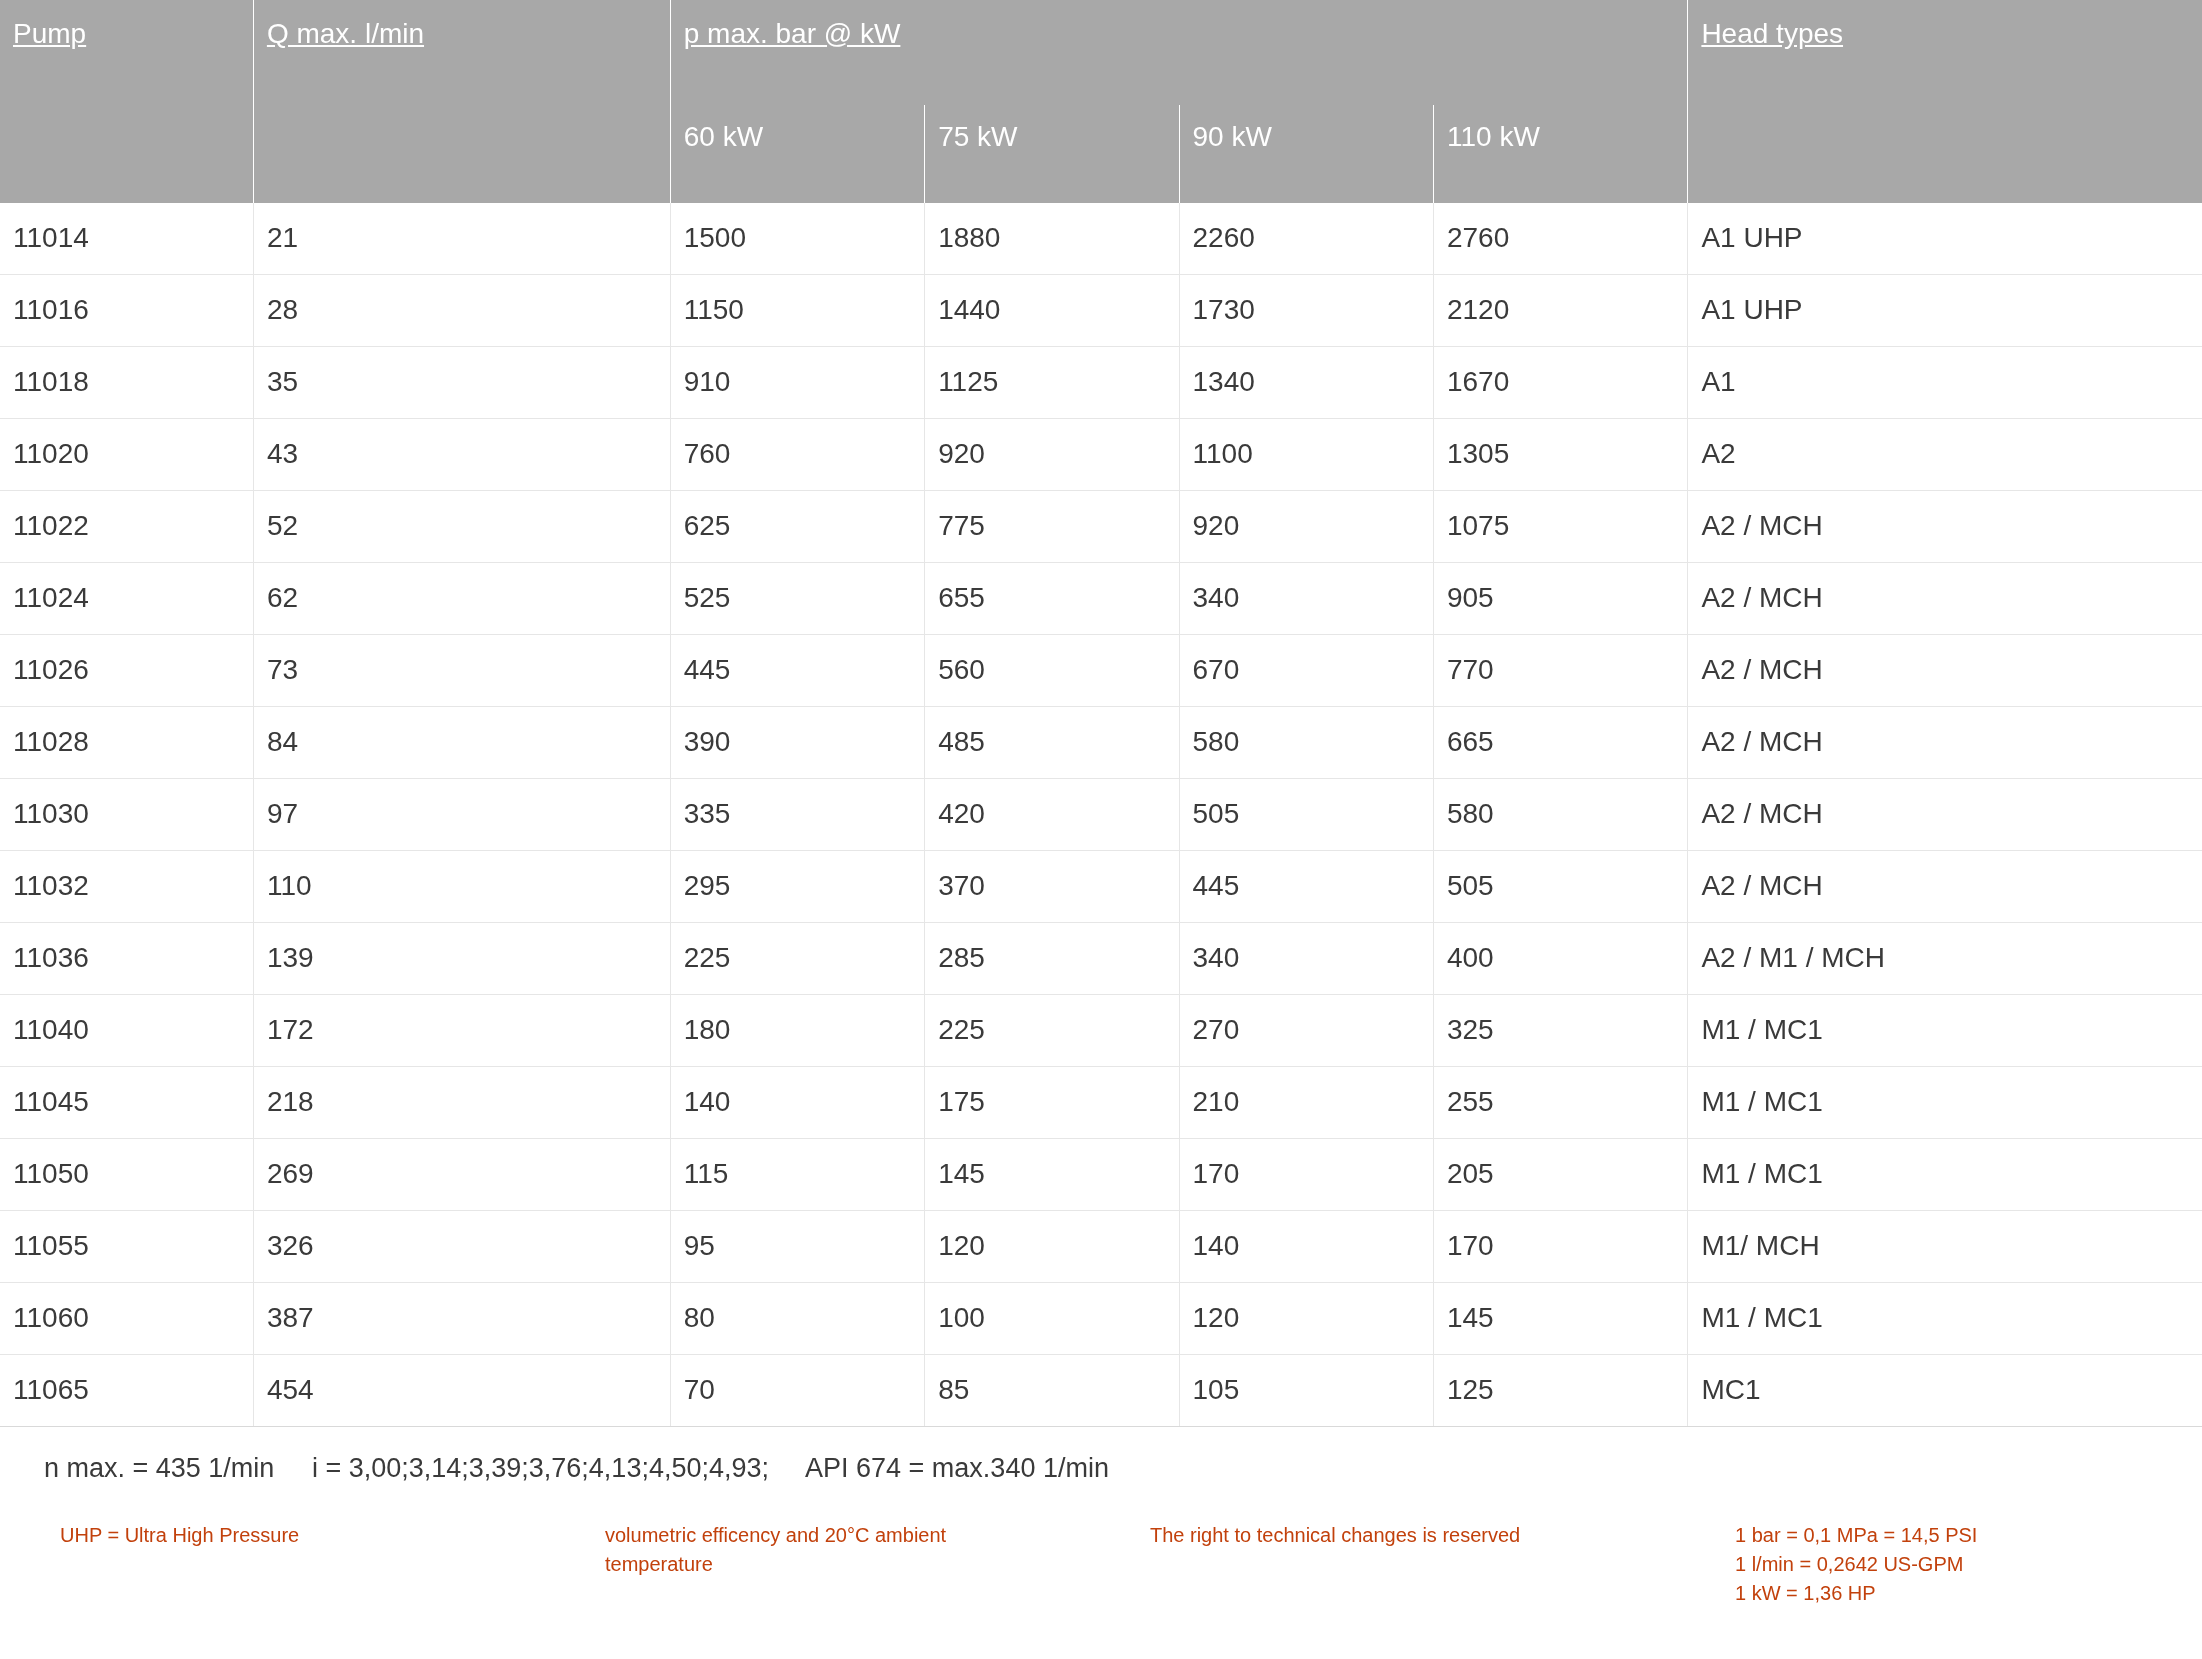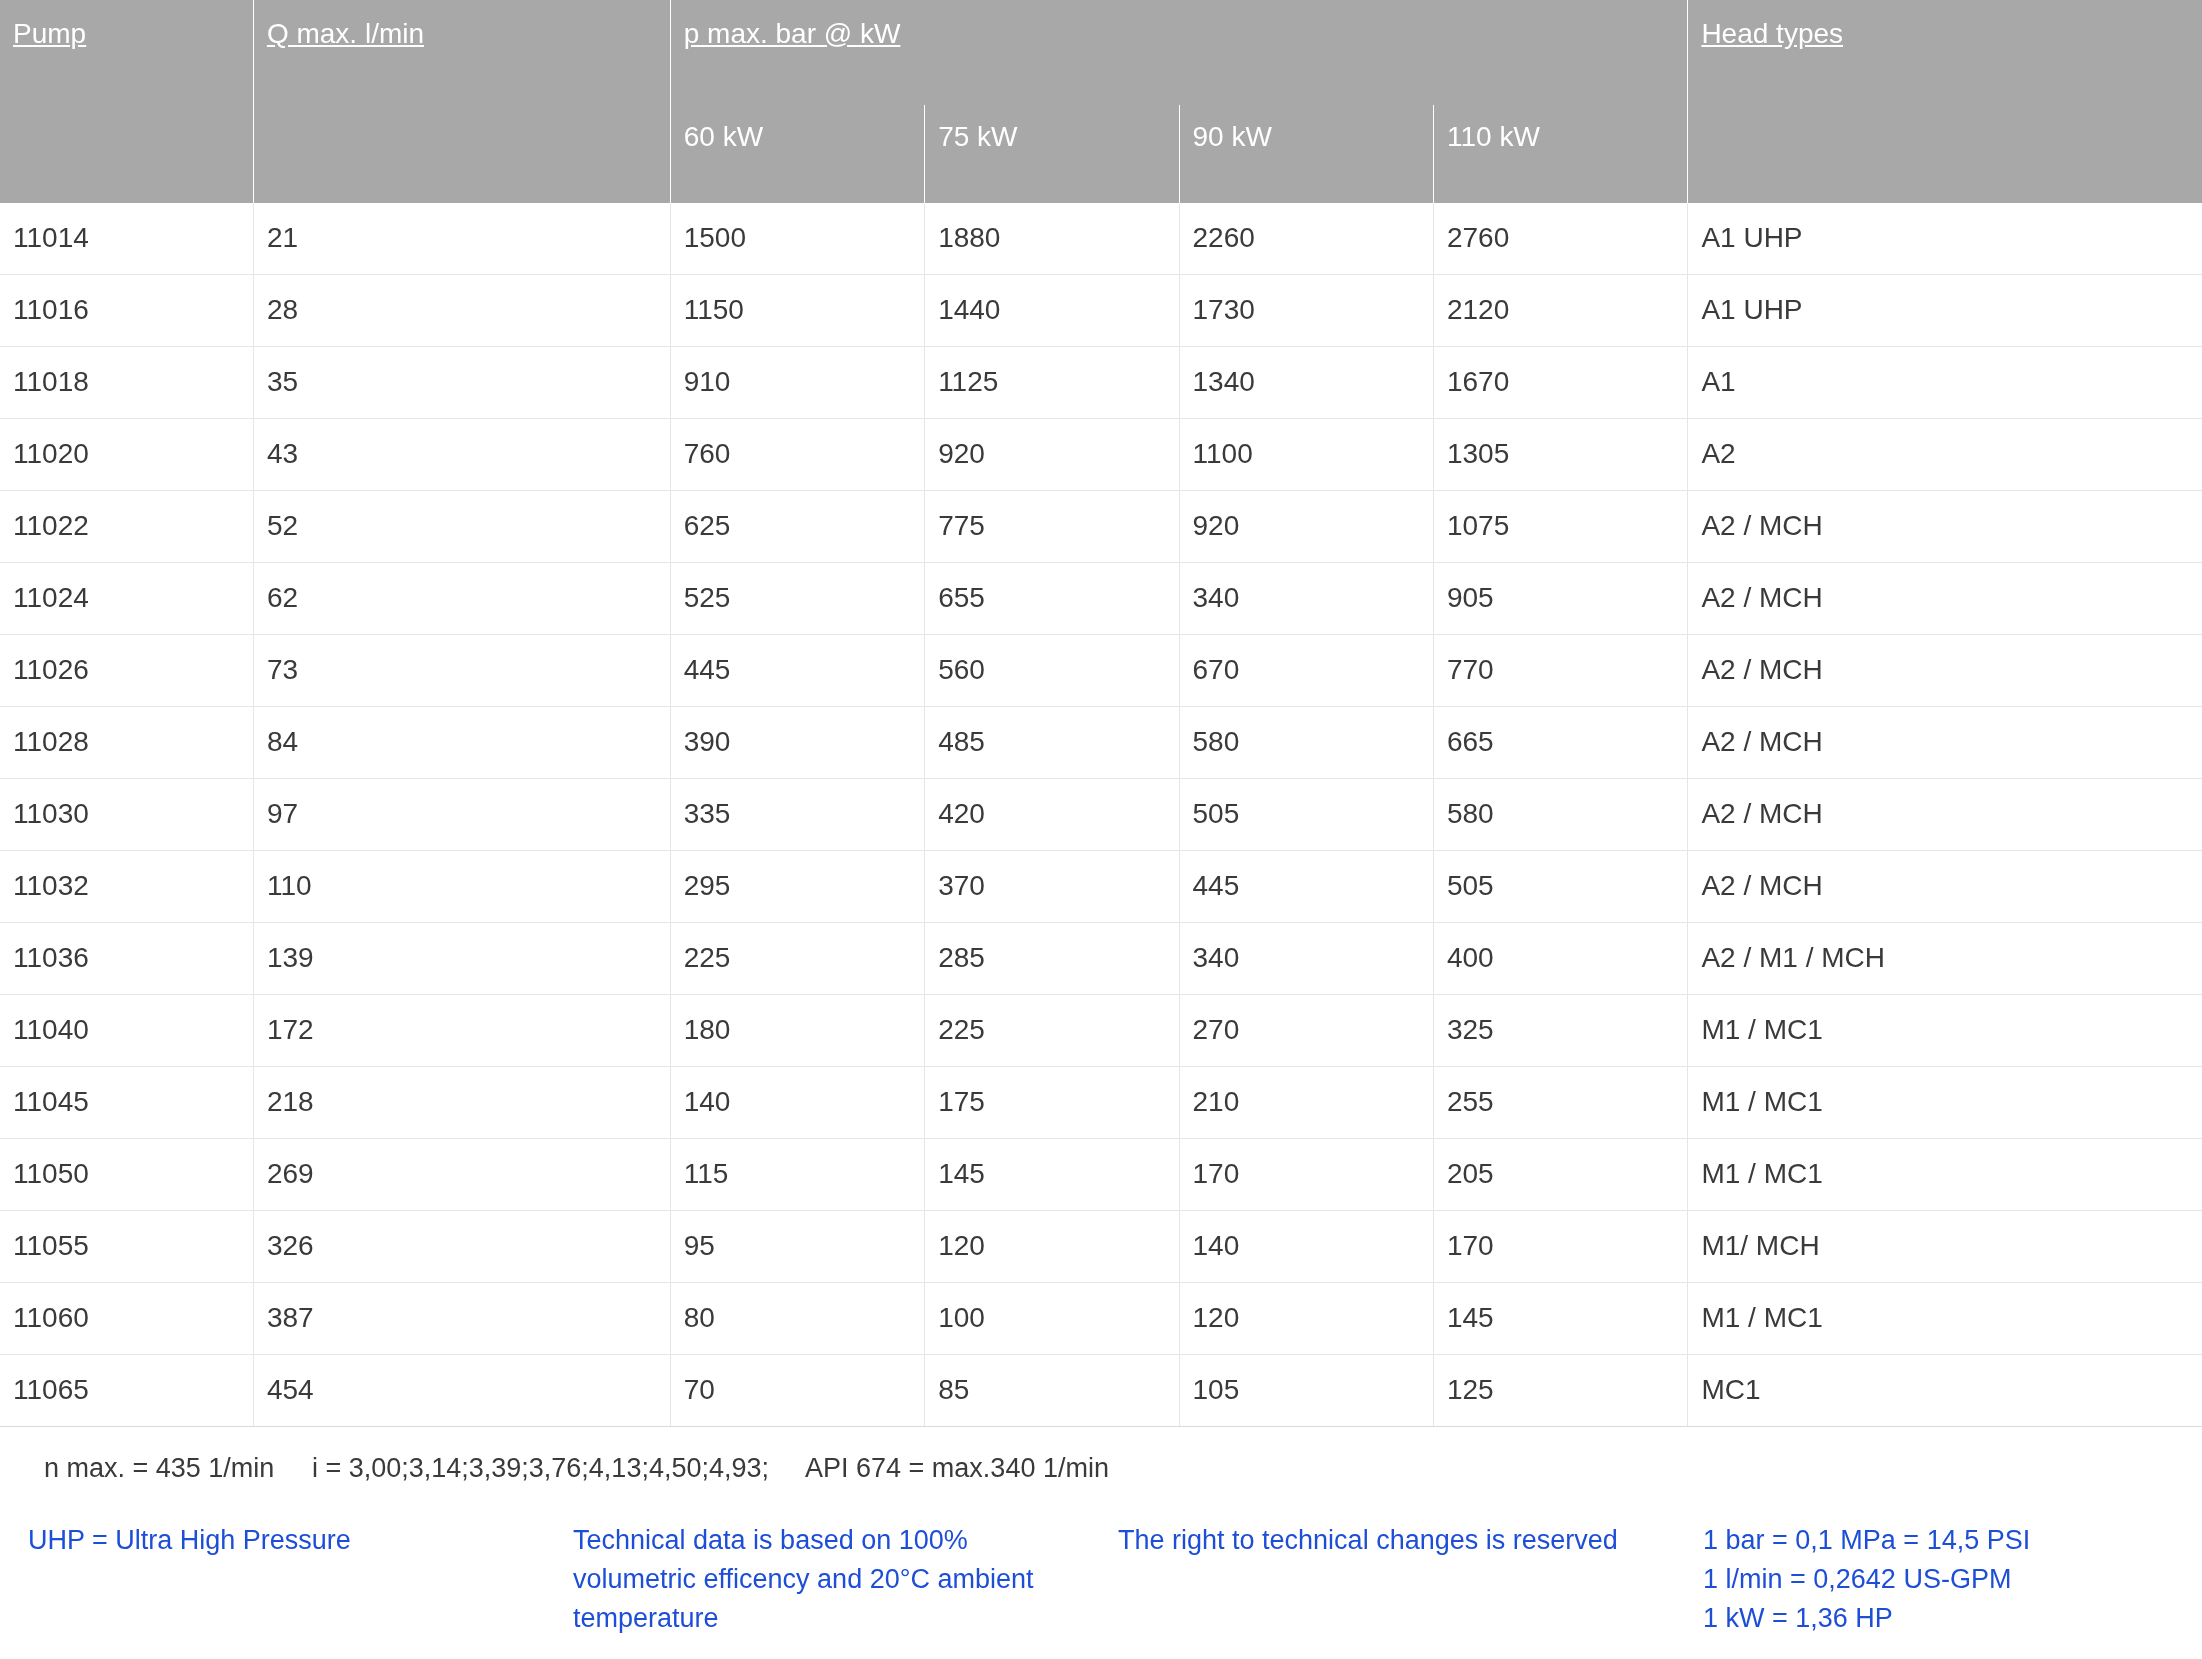--- a/index.html
+++ b/index.html
@@ -66,24 +66,24 @@
     padding: 0 0 0 0;
   }
   .note-line1 {
     font-size: 27px;
     color: #3a3a3a;
     padding: 26px 16px 0 44px;
     white-space: pre;
   }
   .note-cols {
     display: flex;
-    padding: 37px 0 0 28px;
-    font-size: 27px;
+    padding: 37px 0 0 60px;
+    font-size: 20px;
     line-height: 1.45;
-    color: #1d4ed8;
+    color: #c2410c;
   }
   .note-col-a { width: 545px; }
   .note-col-b { width: 545px; }
   .note-col-c { width: 545px; }
   .note-col-d { width: 461px; margin-left: 40px; }
   .note-issue {
     font-size: 27px;
     color: #3a3a3a;
     padding: 57px 0 0 48px;
   }
@@ -276,21 +276,20 @@
   </table>
 
   <div class="notes">
     <div class="note-line1">n max. = 435 1/min     i = 3,00;3,14;3,39;3,76;4,13;4,50;4,93;     API 674 = max.340 1/min</div>
 
     <div class="note-cols">
       <div class="note-col-a">
         <div>UHP = Ultra High Pressure</div>
       </div>
       <div class="note-col-b">
-        <div>Technical data is based on 100%</div>
         <div>volumetric efficency and 20°C ambient</div>
         <div>temperature</div>
       </div>
       <div class="note-col-c">
         <div class="nowrap">The right to technical changes is reserved</div>
       </div>
       <div class="note-col-d">
         <div>1 bar = 0,1 MPa = 14,5 PSI</div>
         <div>1 l/min = 0,2642 US-GPM</div>
         <div>1 kW = 1,36 HP</div>

